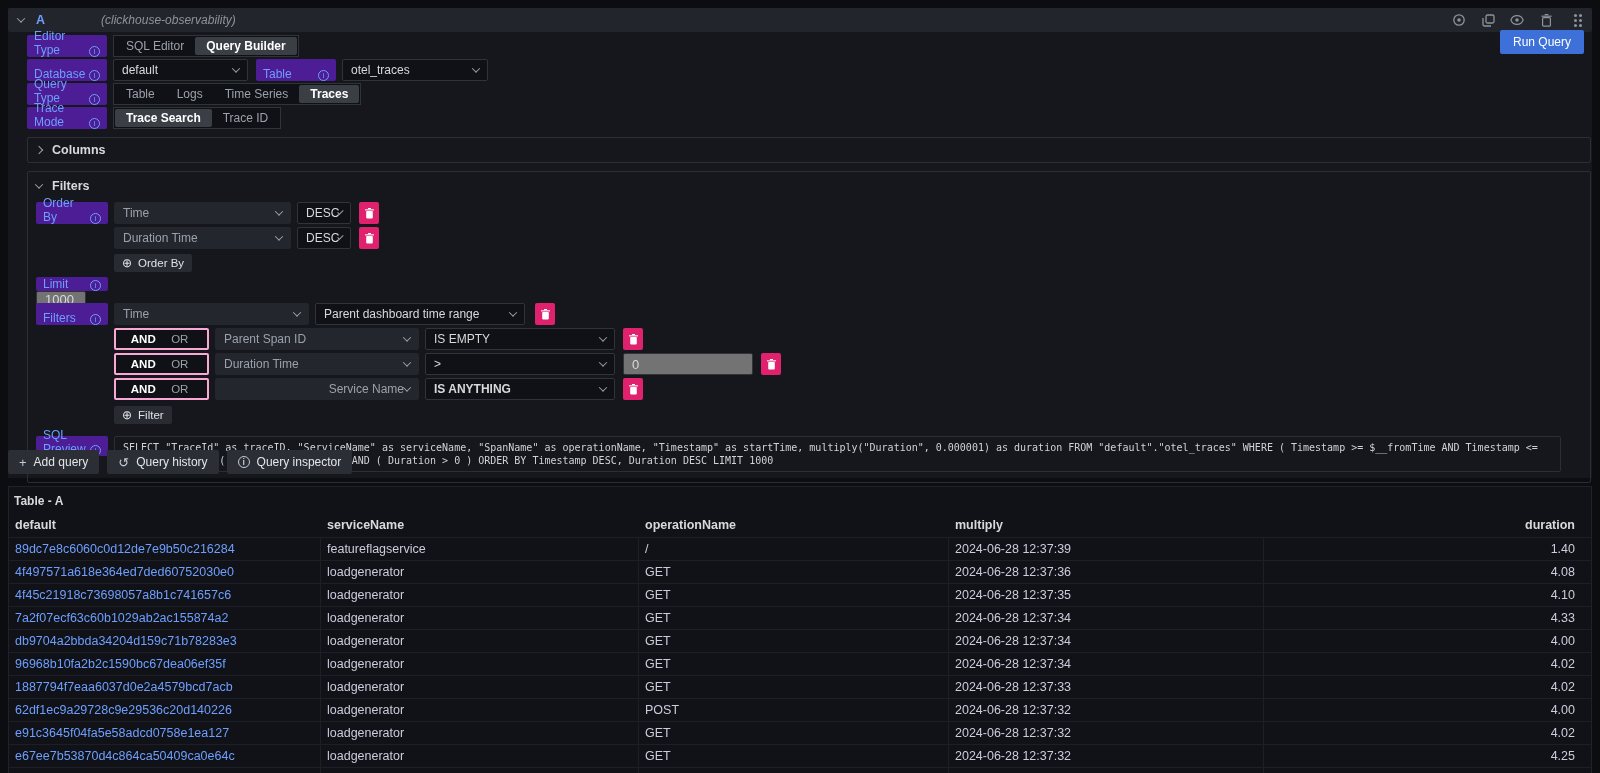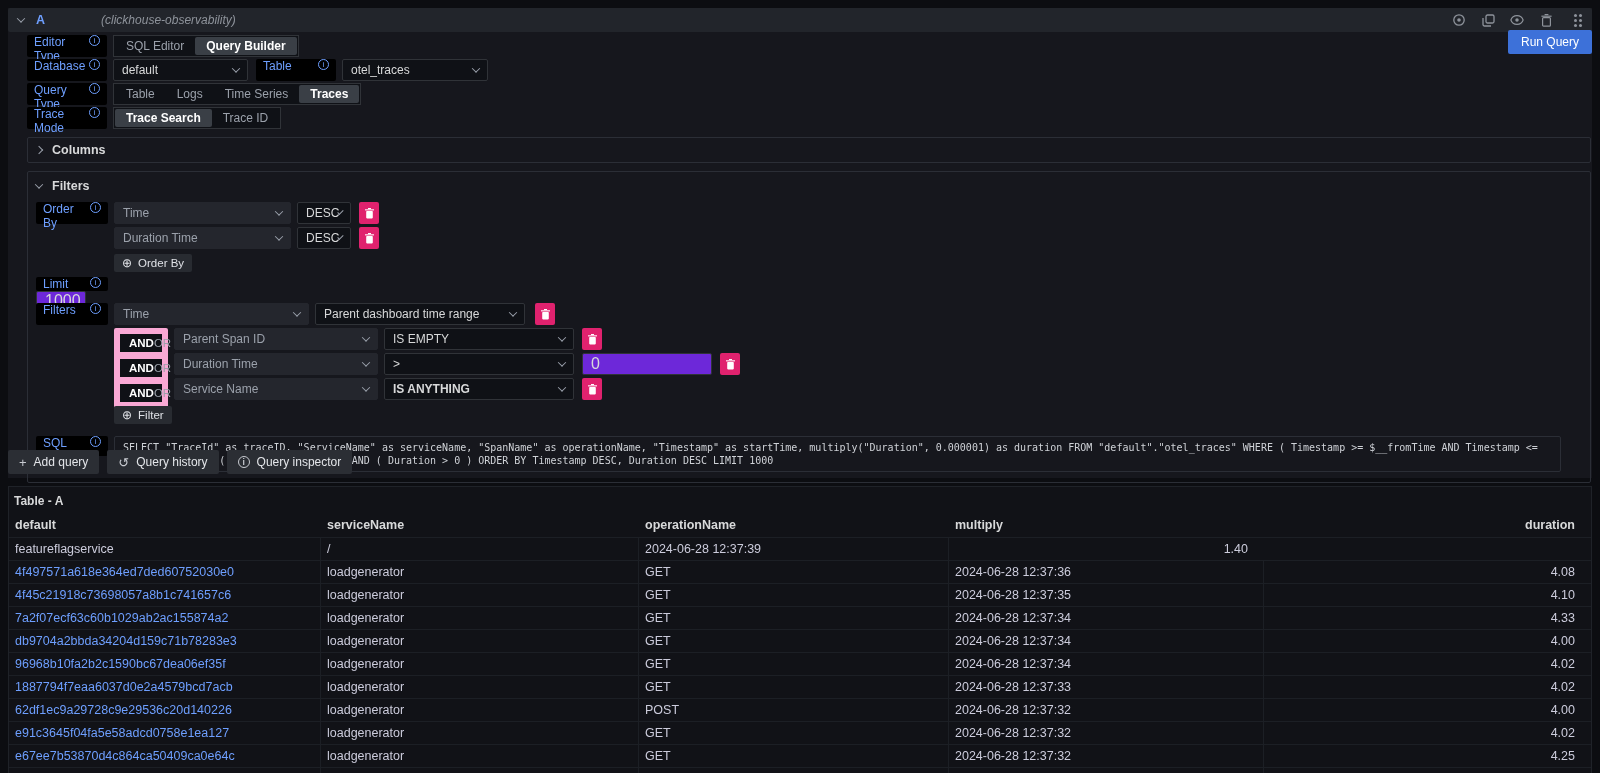--- a/index.html
+++ b/index.html
@@ -12,50 +12,50 @@
   .qrow-header .collapse-chev { margin-right:12px; }
   .chev { display:inline-block; width:6px; height:6px; border-right:1.5px solid #9aa0ab; border-bottom:1.5px solid #9aa0ab; }
   .chev.down { transform:rotate(45deg) translate(-1px,-1px); }
   .chev.right { transform:rotate(-45deg); }
   .refid { color:#6e9fff; font-weight:700; font-size:12.5px; margin-right:56px; }
   .dsname { color:#8e939b; font-style:italic; font-size:12px; }
   .hdr-icons { margin-left:auto; display:flex; align-items:center; gap:15px; }
   .hdr-icons .ic { display:flex; align-items:center; justify-content:center; width:14px; height:14px; cursor:pointer; }
   .grip { width:3px; height:3px; border-radius:50%; background:#8e939b; box-shadow:5px 0 0 #8e939b, 0 5px 0 #8e939b, 5px 5px 0 #8e939b, 0 -5px 0 #8e939b, 5px -5px 0 #8e939b; }
 
-  .run-btn { position:absolute; right:0; top:22px; height:24px; padding:0 13px; background:#3d71d9; color:#fff; border:none; border-radius:2px; font-size:12px; font-weight:500; font-family:inherit; cursor:pointer; }
+  .run-btn { position:absolute; right:8px; top:22px; height:24px; padding:0 13px; background:#3d71d9; color:#fff; border:none; border-radius:2px; font-size:12px; font-weight:500; font-family:inherit; cursor:pointer; }
 
   .editor-body { position:relative; margin-left:19px; padding-top:3px; }
   .frow { display:flex; align-items:stretch; margin-bottom:2px; height:22px; }
 
-  .lbl { width:80px; background:#000000; color:#6e9fff; font-size:12px; font-weight:500; border-radius:2px; display:flex; align-items:flex-start; justify-content:space-between; padding:0 7px; flex:none; }
+  .lbl { width:80px; background:#4c1d95; color:#6e9fff; font-size:12px; font-weight:500; border-radius:2px; display:flex; align-items:flex-end; justify-content:space-between; padding:0 7px; flex:none; }
   .lbl.inner { width:72px; }
   .info-i { width:11px; height:11px; border:1px solid #6e9fff; border-radius:50%; font-size:8px; line-height:9px; text-align:center; color:#6e9fff; font-style:normal; flex:none; }
 
   .ctl-gap { width:6px; flex:none; }
 
   .rgroup { display:flex; background:#0f1116; border:1px solid #303338; border-radius:0; padding:1px; height:22px; }
   .ropt { display:flex; align-items:center; padding:0 11px; font-size:12px; color:#9ba1ab; border-radius:2px; cursor:pointer; white-space:nowrap; }
   .ropt.sel { background:#3a3f46; color:#fff; font-weight:700; }
 
   .select { background:#0f1116; border:1px solid #303338; border-radius:2px; display:flex; align-items:center; justify-content:space-between; padding:0 8px; font-size:12px; color:#d8d9da; font-weight:500; cursor:pointer; height:22px; }
   .select.light { background:#24262d; border-color:#24262d; color:#9ba1ab; font-weight:400; }
-  .tinput { background:#6d28d9; border:1px solid #303338; border-radius:2px; display:flex; align-items:center; padding:0 8px; font-size:16px; color:#d8d9da; height:22px; }
+  .tinput { background:#737373; border:1px solid #303338; border-radius:2px; display:flex; align-items:center; padding:0 8px; font-size:13px; color:#d8d9da; height:22px; }
 
   .trash-btn { width:20px; height:22px; background:#e0226e; border:none; border-radius:2px; display:flex; align-items:center; justify-content:center; cursor:pointer; flex:none; }
 
   .collapse-box { margin-top:8px; border:1px solid #2b2e36; border-radius:2px; width:1564px; }
   .collapse-head { display:flex; align-items:center; gap:10px; height:24px; padding:0 8px; font-size:12.5px; font-weight:700; color:#d8d9da; cursor:pointer; }
   .filters-box { padding:0 0 10px 8px; }
   .filters-box .collapse-head { padding-left:0; margin-bottom:6px; padding-top:3px; }
 
   .addbtn { display:inline-flex; align-items:center; gap:6px; height:18px; background:#282b31; color:#dfe1e6; border:none; border-radius:2px; font-size:11.5px; font-weight:500; font-family:inherit; padding:0 8px; cursor:pointer; }
   .addbtn .plus-circ { font-size:12px; color:#dfe1e6; }
 
-  .andor { display:flex; background:#0f1116; border:6px solid #f9a8d4; border-radius:2px; padding:9px; width:54px; flex:none; }
+  .andor { display:flex; background:#0f1116; border:2px solid #f9a8d4; border-radius:2px; padding:9px; width:95px; flex:none; }
   .andor .ropt { flex:1; justify-content:center; padding:0; font-size:11.5px; }
 
   .sqlbox { width:1447px; border:1px solid #2b2e36; border-radius:2px; padding:4px 8px; font-family:"DejaVu Sans Mono", monospace; font-size:10px; line-height:13px; color:#cfd2d7; word-break:break-all; }
 
   .footer-btns { position:absolute; left:0; top:442px; display:flex; gap:8px; }
   .fbtn { display:inline-flex; align-items:center; gap:7px; height:24px; padding:0 11px; background:#2b2e34; color:#e3e5e9; border:none; border-radius:2px; font-size:12px; font-weight:500; font-family:inherit; cursor:pointer; }
   .fbtn .sym { font-size:13px; color:#c7cad0; }
   .info-circ { width:12px; height:12px; border:1.2px solid #c7cad0; border-radius:50%; font-size:8.5px; line-height:10px; text-align:center; color:#c7cad0; font-weight:700; }
 
   
@@ -333,21 +333,21 @@
           </button>
         </div>
 
         <div class="frow" style="margin-bottom:5px;">
           <span style="width:78px;flex:none;"></span>
           <span class="andor">
             <span class="ropt sel">AND</span>
             <span class="ropt">OR</span>
           </span>
           <span class="ctl-gap"></span>
-          <span class="select light" style="width:204px;">
+          <span class="select light" style="width:204px;justify-content:flex-end;">
             <span>Service Name</span>
             <span class="chev down"></span>
           </span>
           <span class="ctl-gap"></span>
           <span class="select" style="width:190px;font-weight:bold;">
             <span>IS ANYTHING</span>
             <span class="chev down"></span>
           </span>
           <span class="ctl-gap" style="width:8px;"></span>
           <button class="trash-btn">
@@ -398,20 +398,23 @@
 
     <div class="tgrid-head">
       <span class="th">default</span>
       <span class="th">serviceName</span>
       <span class="th">operationName</span>
       <span class="th">multiply</span>
       <span class="th num">duration</span>
     </div>
 
     <div class="trow">
+      <span class="td">
+          <a href="#">89dc7e8c6060c0d12de7e9b50c216284</a>
+        </span>
       <span class="td">featureflagservice</span>
       <span class="td">/</span>
       <span class="td">2024-06-28 12:37:39</span>
       <span class="td num">1.40</span>
     </div>
     <div class="trow">
       <span class="td">
           <a href="#">4f497571a618e364ed7ded60752030e0</a>
         </span>
       <span class="td">loadgenerator</span>

